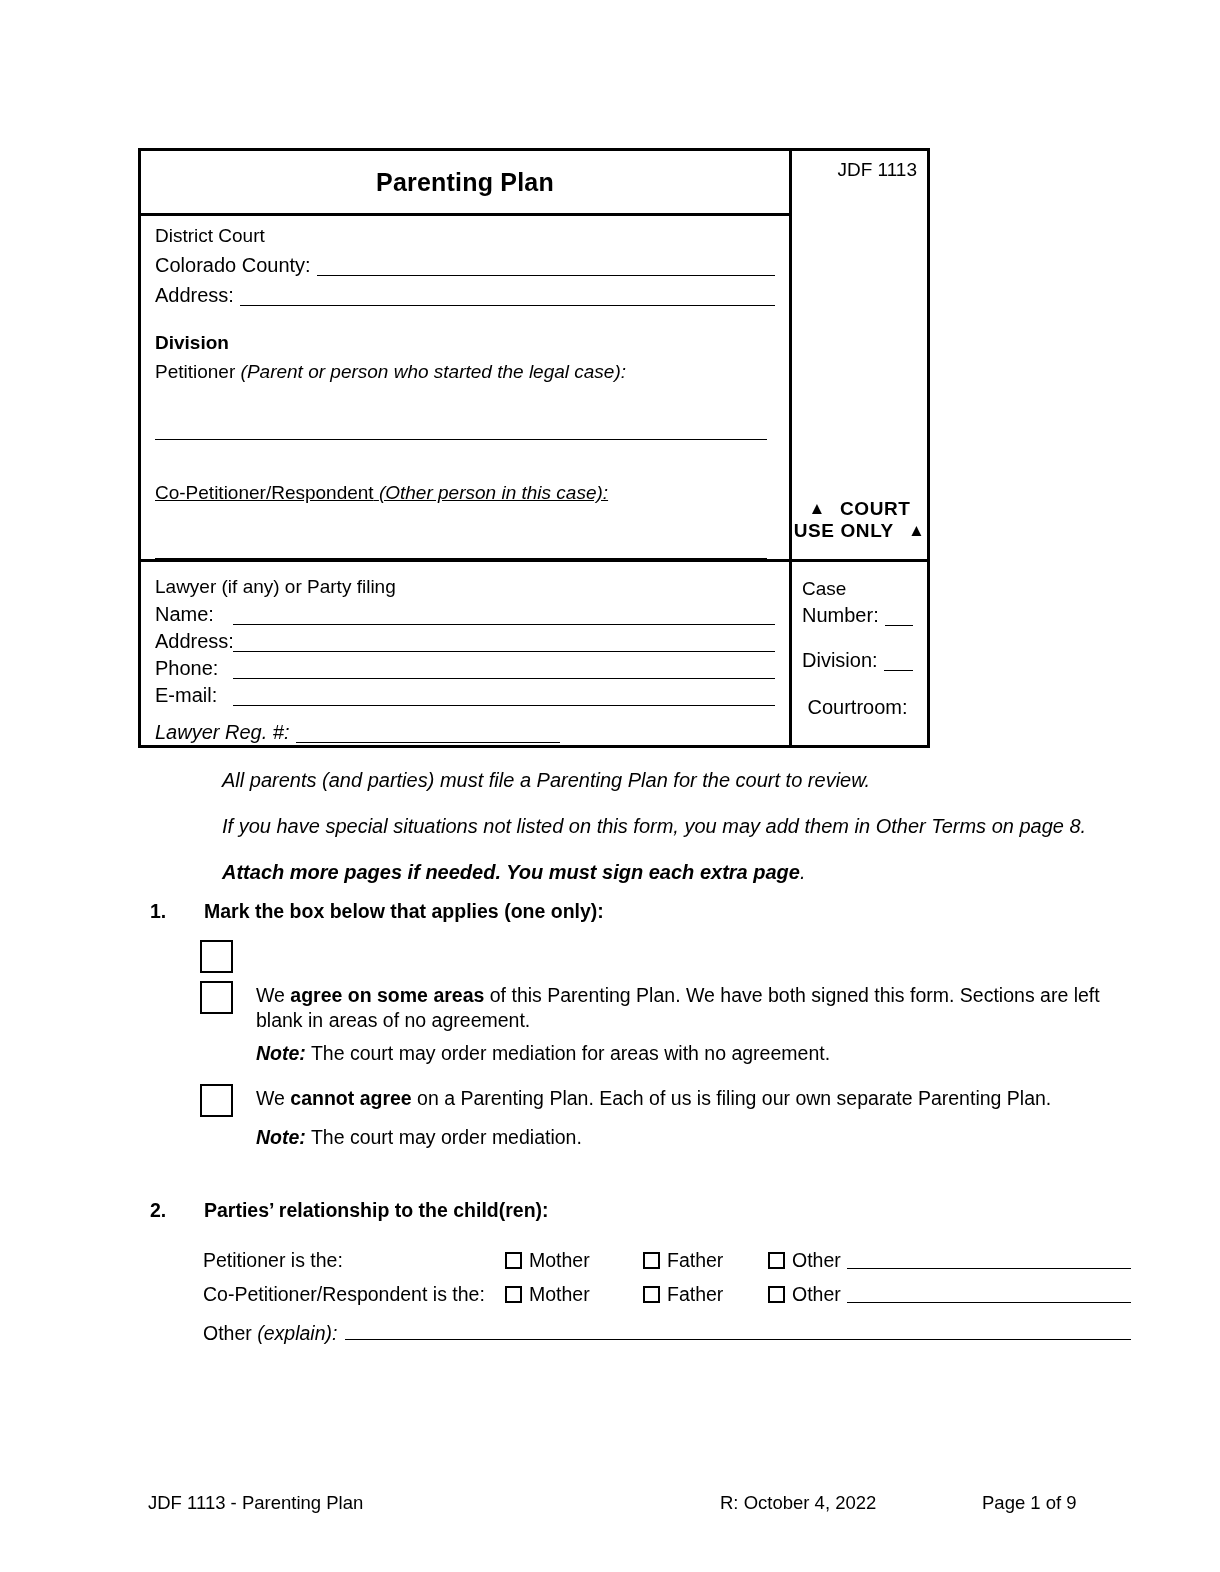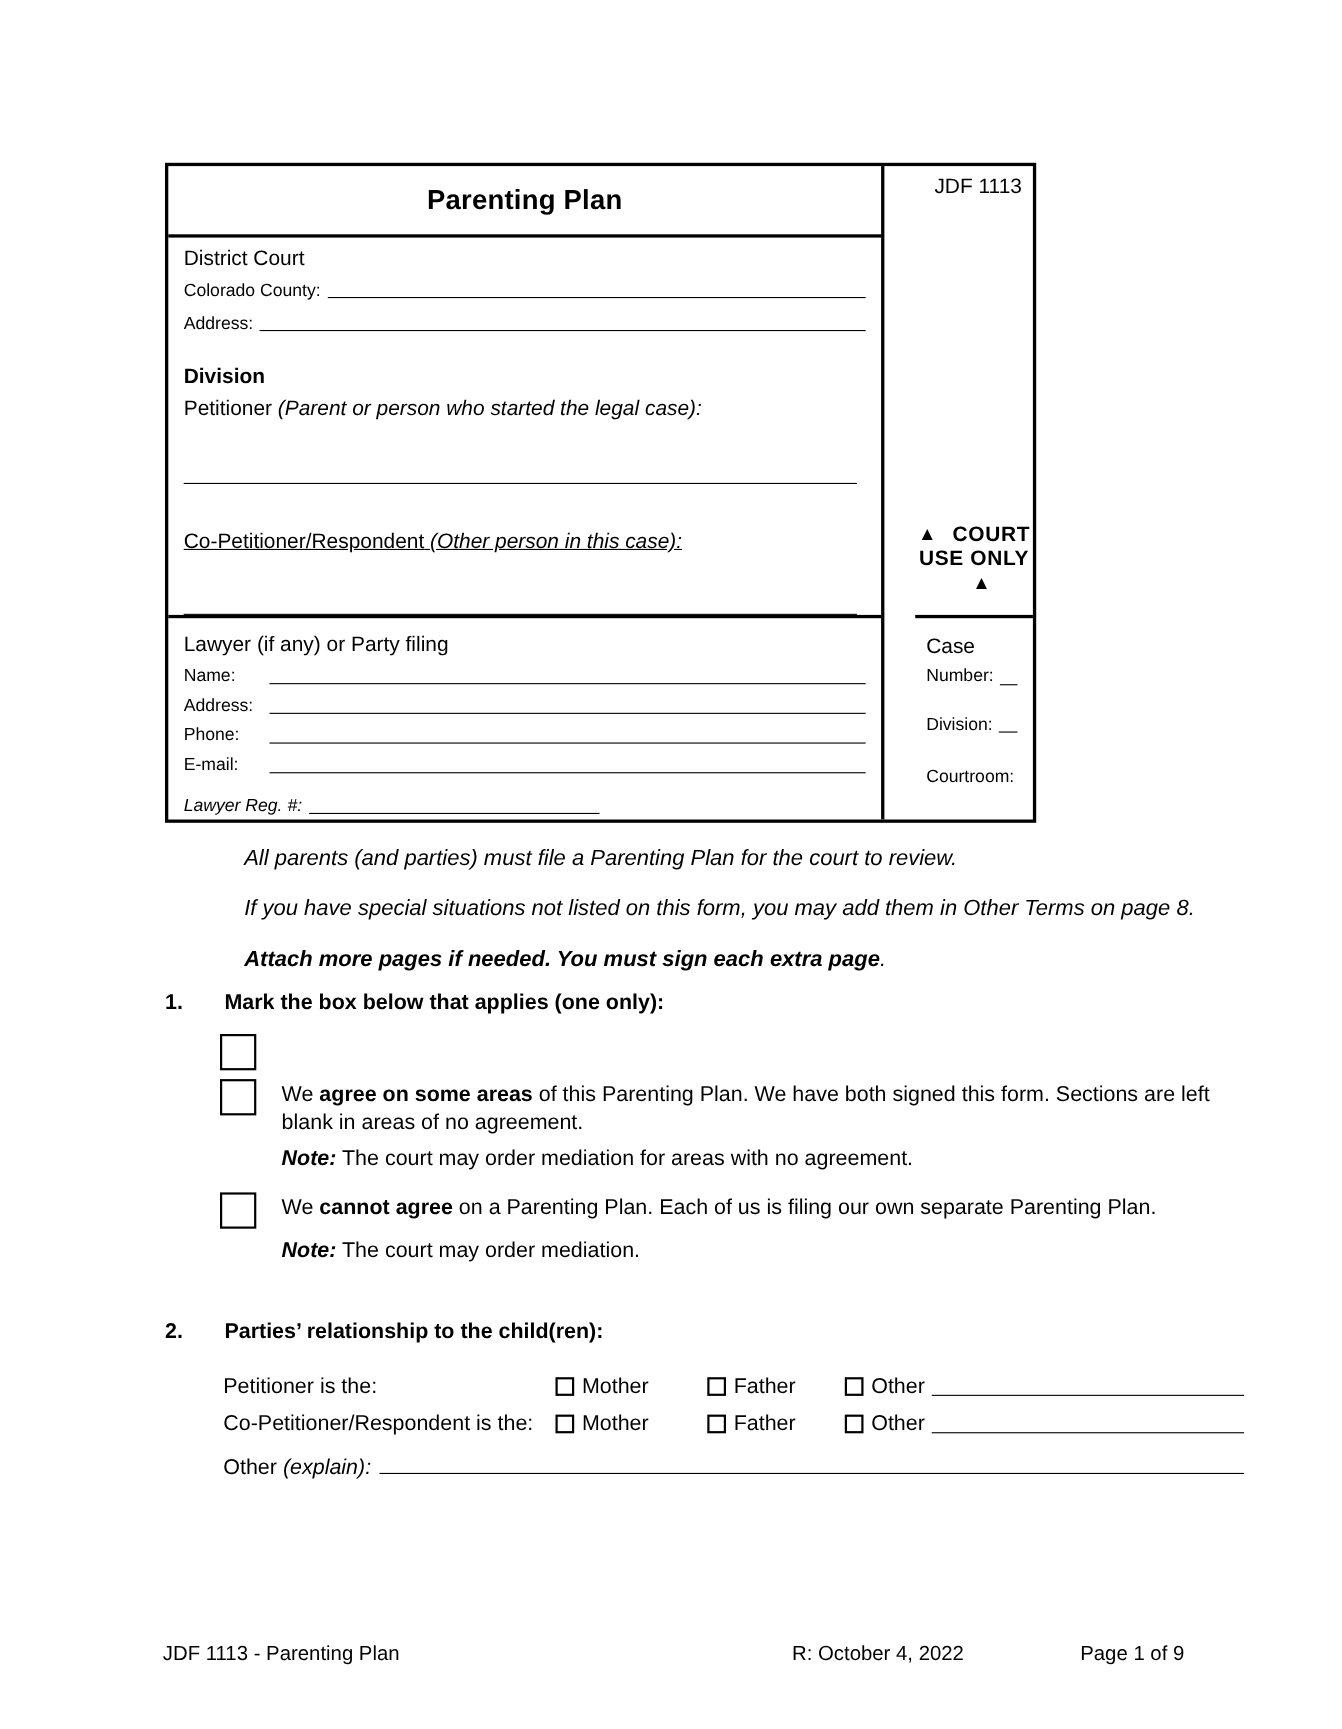--- a/index.html
+++ b/index.html
@@ -20,21 +20,21 @@
     position: absolute;
     left: 0; top: 0;
     width: 1220px;
     height: 1572px;
     overflow: hidden;
   }
 
   
   .caption-box {
     position: absolute;
-    left: 150px;
+    left: 138px;
     top: 148px;
     width: 792px;
     height: 600px;
     box-sizing: border-box;
     border: 3px solid #000;
     display: flex;
   }
   .caption-left {
     width: 651px;
     box-sizing: border-box;
@@ -42,21 +42,20 @@
     display: flex;
     flex-direction: column;
     position: relative;
   }
   .caption-right {
     flex: 1;
     box-sizing: border-box;
     display: flex;
     flex-direction: column;
     position: relative;
-    padding-left: 28px;
   }
 
   .title-cell {
     height: 66px;
     box-sizing: border-box;
     border-bottom: 3px solid #000;
     display: flex;
     align-items: center;
     justify-content: center;
   }
@@ -121,22 +120,22 @@
 
   .ln {
     font-size: 19px;
     line-height: 29px;
     white-space: nowrap;
   }
   .ital { font-style: italic; }
   .bold { font-weight: bold; }
   .rule-row {
     display: flex;
-    align-items: flex-start;
-    font-size: 16px;
+    align-items: center;
+    font-size: 20px;
     line-height: 30px;
   }
   .rule-row .lbl { white-space: nowrap; }
   .rule-row .fill {
     flex: 1;
     border-bottom: 1.6px solid #000;
     margin-left: 6px;
     height: 20px;
   }
 

